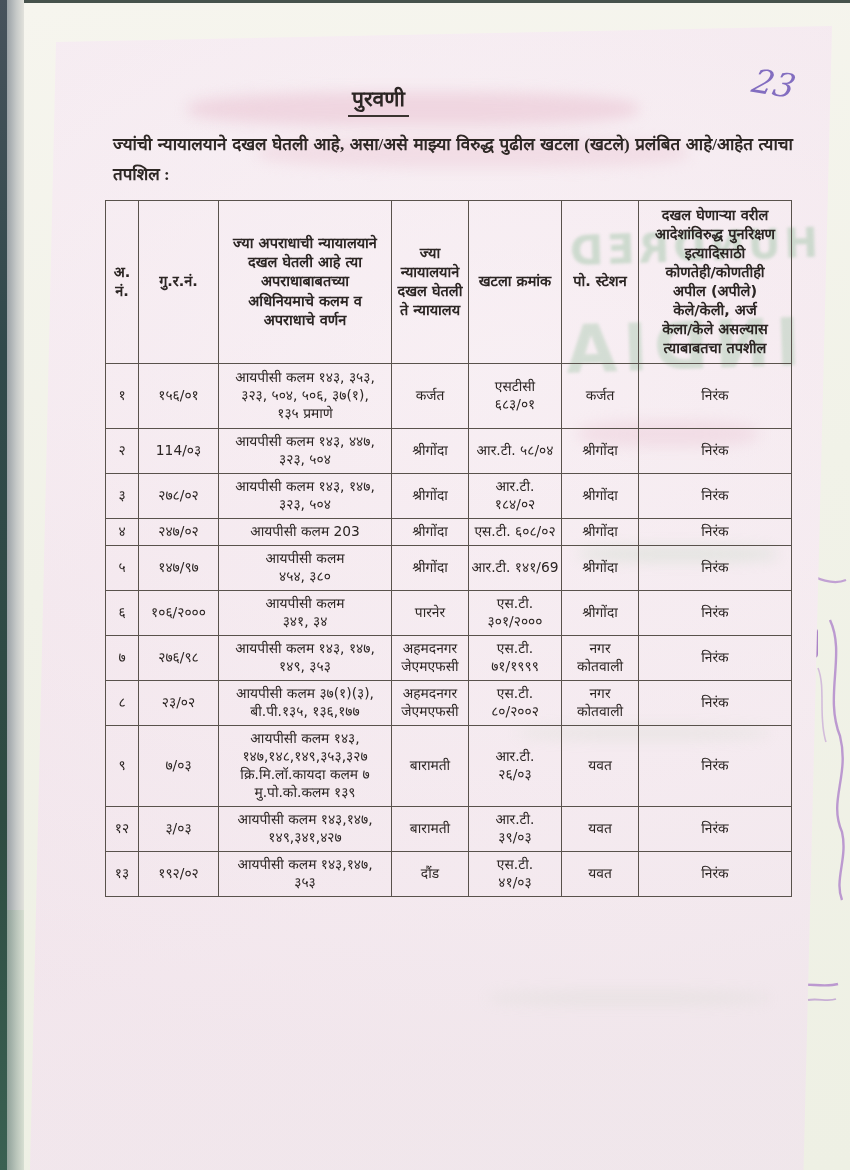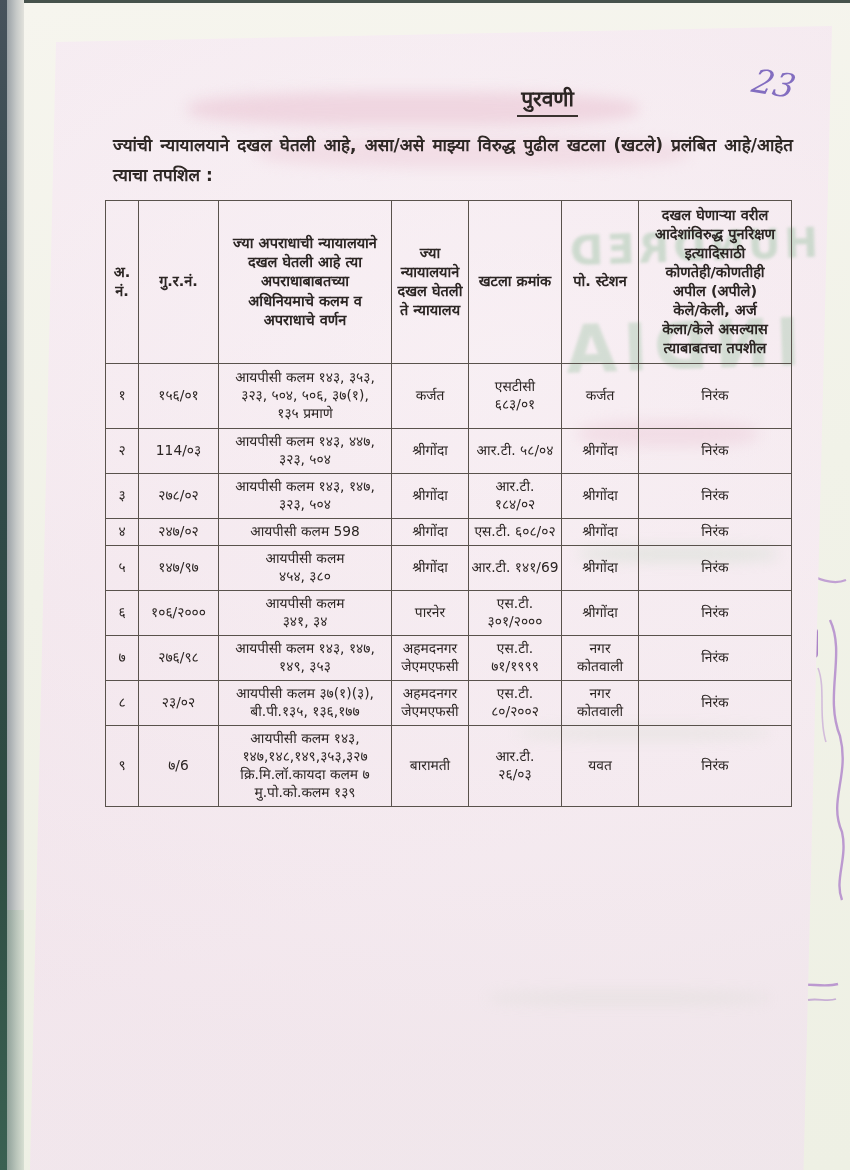--- a/index.html
+++ b/index.html
@@ -36,25 +36,25 @@
   .blob.rose2{left:240px;top:112px;width:430px;height:30px;background:#ecc9d6;opacity:.45;}
   .blob.rose3{left:560px;top:395px;width:180px;height:26px;background:#e9c0d0;opacity:.35;}
   .blob.grn1{left:560px;top:520px;width:200px;height:16px;background:#b9d3ba;opacity:.30;}
   .blob.grn2{left:500px;top:700px;width:250px;height:14px;background:#c3d2bd;opacity:.22;}
   .blob.grn3{left:470px;top:965px;width:280px;height:14px;background:#c6cfc0;opacity:.20;}
   
   .pageno{position:absolute;left:735px;top:38px;font-size:33px;color:#6f58b8;
     font-family:"DejaVu Serif","Liberation Serif",serif;font-style:italic;
     transform:rotate(9deg) skewX(-6deg);opacity:.85;}
   
-  .title{position:absolute;left:330px;top:58px;width:230px;text-align:right;
+  .title{position:absolute;left:330px;top:58px;width:230px;text-align:left;
     font-size:21px;font-weight:bold;}
   .title span{display:inline-block;border-bottom:2px solid #3a332f;padding:0 4px 3px;}
   .intro{position:absolute;left:95px;top:104px;width:680px;font-size:17px;font-weight:600;
-    line-height:1.78;text-align:justify;color:#2e2825;}
+    line-height:1.78;text-align:justify;color:#2e2825;font-family:Liberation Serif, serif;}
   
   .tbl-wrap{position:absolute;left:87px;top:174px;}
   table{border-collapse:collapse;table-layout:fixed;width:686px;background:transparent;}
   col.c1{width:33px}col.c2{width:80px}col.c3{width:173px}col.c4{width:77px}
   col.c5{width:93px}col.c6{width:77px}col.c7{width:153px}
   th,td{border:1px solid #59524c;text-align:center;vertical-align:middle;
     white-space:pre-line;padding:2px 2px;color:#2b2523;}
   th{font-size:14.5px;font-weight:600;line-height:1.32;height:158px;border-radius:7px;}
   td{font-size:13.8px;font-weight:500;line-height:1.3;}
   tr.r1 td{height:60px}
@@ -166,21 +166,21 @@
 ३२३, ५०४</td>
     <td>श्रीगोंदा</td>
     <td>आर.टी.
 १८४/०२</td>
     <td>श्रीगोंदा</td>
     <td>निरंक</td>
   </tr>
           <tr class="r4">
     <td>४</td>
     <td>२४७/०२</td>
-    <td>आयपीसी कलम 598</td>
+    <td>आयपीसी कलम 203</td>
     <td>श्रीगोंदा</td>
     <td>एस.टी. ६०८/०२</td>
     <td>श्रीगोंदा</td>
     <td>निरंक</td>
   </tr>
           <tr class="r5">
     <td>५</td>
     <td>१४७/९७</td>
     <td>आयपीसी कलम
 ४५४, ३८०</td>
@@ -221,27 +221,49 @@
     <td>अहमदनगर
 जेएमएफसी</td>
     <td>एस.टी.
 ८०/२००२</td>
     <td>नगर
 कोतवाली</td>
     <td>निरंक</td>
   </tr>
           <tr class="r9">
     <td>९</td>
-    <td>७/6</td>
+    <td>७/०३</td>
     <td>आयपीसी कलम १४३,
 १४७,१४८,१४९,३५३,३२७
 क्रि.मि.लॉ.कायदा कलम ७
 मु.पो.को.कलम १३९</td>
     <td>बारामती</td>
     <td>आर.टी.
 २६/०३</td>
     <td>यवत</td>
     <td>निरंक</td>
   </tr>
+          <tr class="r12">
+    <td>१२</td>
+    <td>३/०३</td>
+    <td>आयपीसी कलम १४३,१४७,
+१४९,३४१,४२७</td>
+    <td>बारामती</td>
+    <td>आर.टी.
+३९/०३</td>
+    <td>यवत</td>
+    <td>निरंक</td>
+  </tr>
+          <tr class="r13">
+    <td>१३</td>
+    <td>१९२/०२</td>
+    <td>आयपीसी कलम १४३,१४७,
+३५३</td>
+    <td>दौंड</td>
+    <td>एस.टी.
+४१/०३</td>
+    <td>यवत</td>
+    <td>निरंक</td>
+  </tr>
         </tbody>
     </table>
   </div>
 </div>
 
 </body></html>

